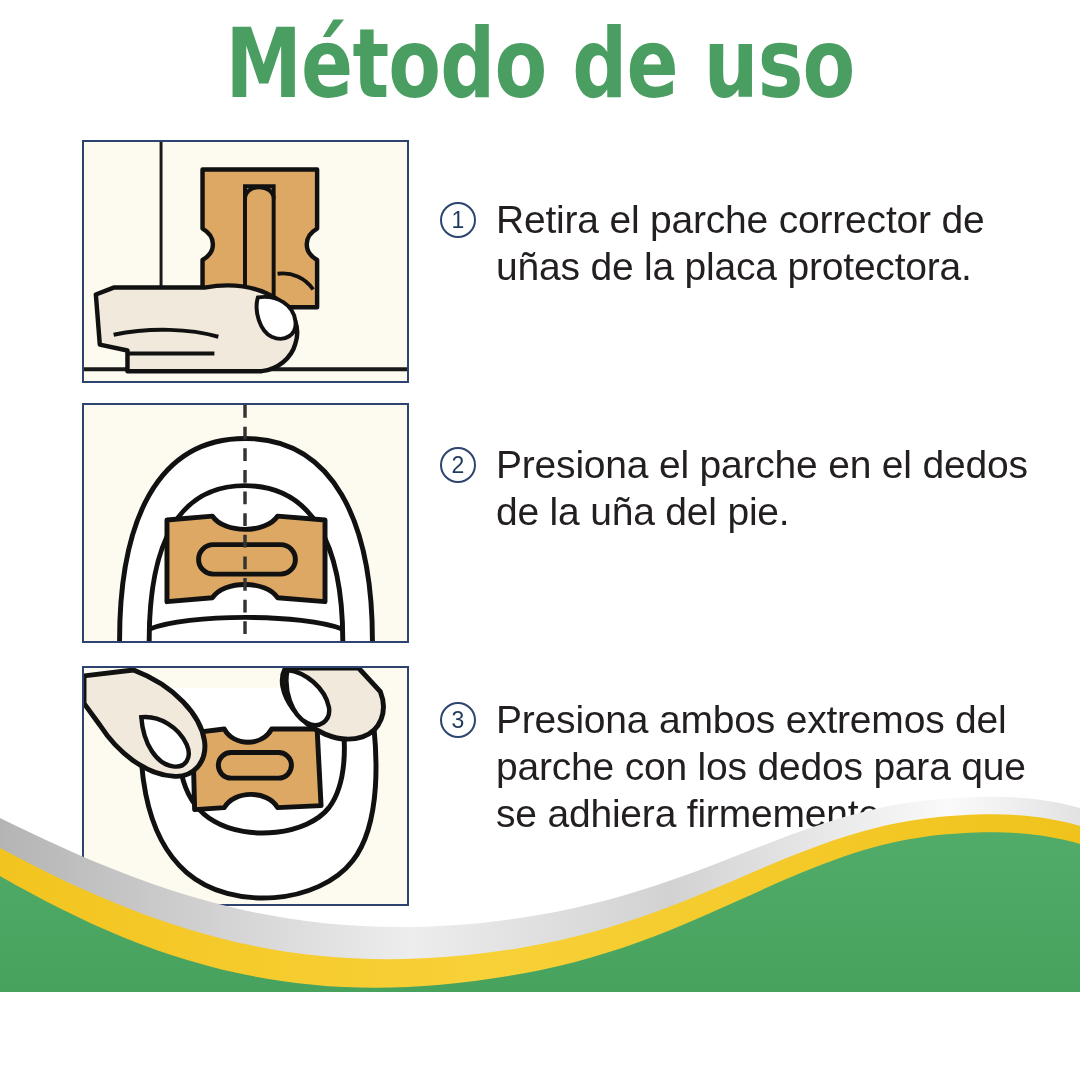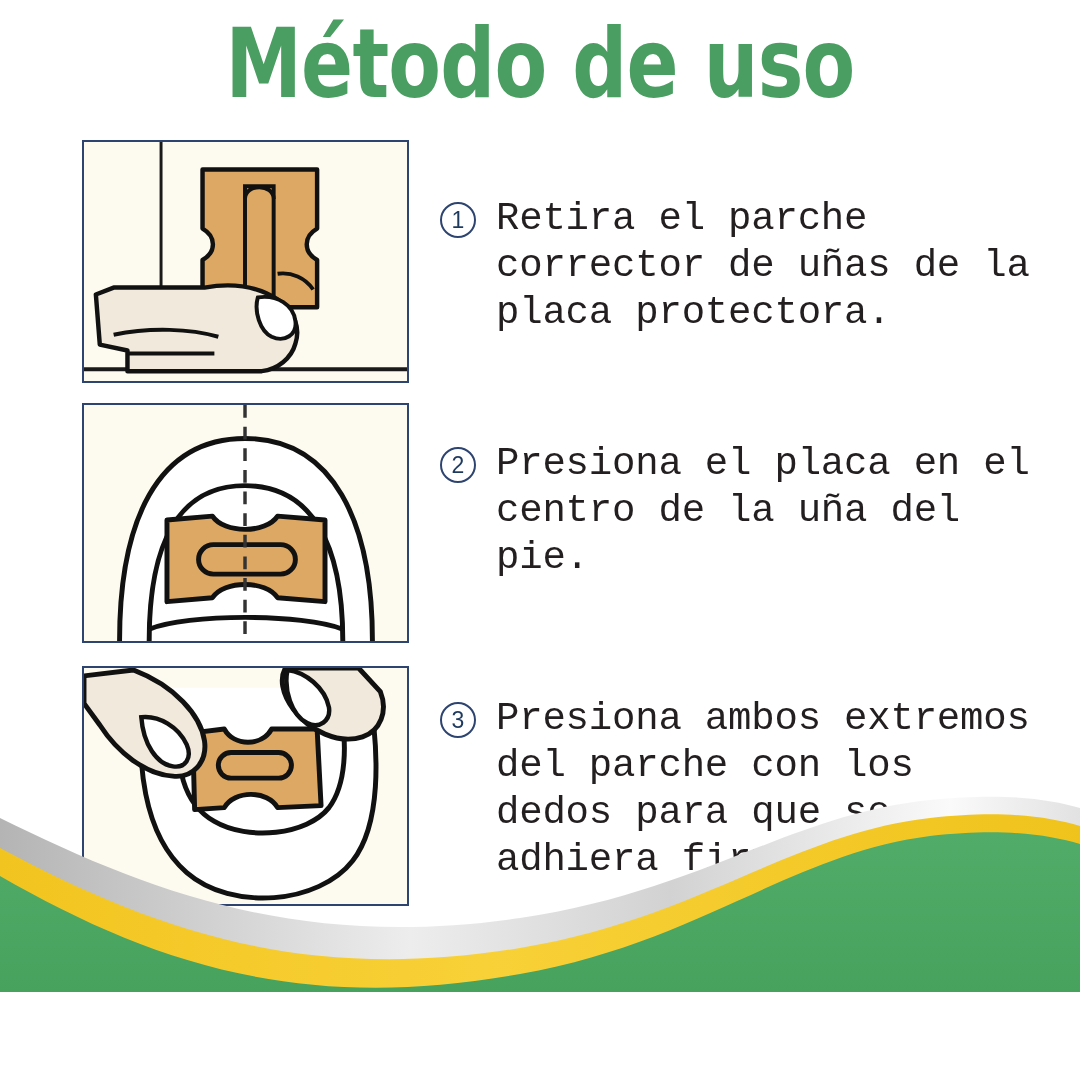--- a/index.html
+++ b/index.html
@@ -81,21 +81,21 @@
     font-size: 23px;
     font-weight: normal;
     line-height: 32px;
     text-align: center;
     box-sizing: border-box;
   }
 
   .step-text {
     flex: 1 1 auto;
     color: #231f20;
-    font-family: Liberation Mono, monospace;
+    font-family: Liberation Sans, sans-serif;
     font-size: 39px;
     line-height: 47px;
     letter-spacing: -0.2px;
   }
 
   
   #footer-waves {
     position: absolute;
     left: 0;
     bottom: 0;
@@ -184,21 +184,21 @@
     </svg>
   </div>
 
   <div class="step-row" id="step-row-1">
     <div class="step-number">1</div>
     <div class="step-text">Retira el parche corrector de uñas de la placa protectora.</div>
   </div>
 
   <div class="step-row" id="step-row-2">
     <div class="step-number">2</div>
-    <div class="step-text">Presiona el placa en el centro de la uña del pie.</div>
+    <div class="step-text">Presiona el parche en el dedos de la uña del pie.</div>
   </div>
 
   <div class="step-row" id="step-row-3">
     <div class="step-number">3</div>
     <div class="step-text">Presiona ambos extremos del parche con los dedos para que se adhiera firmemente.</div>
   </div>
 
   <div id="footer-waves">
     <svg viewBox="0 0 1080 240" preserveAspectRatio="none">
       <defs>

